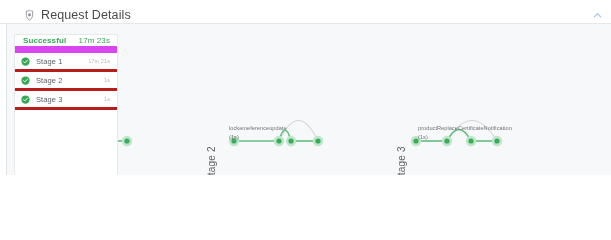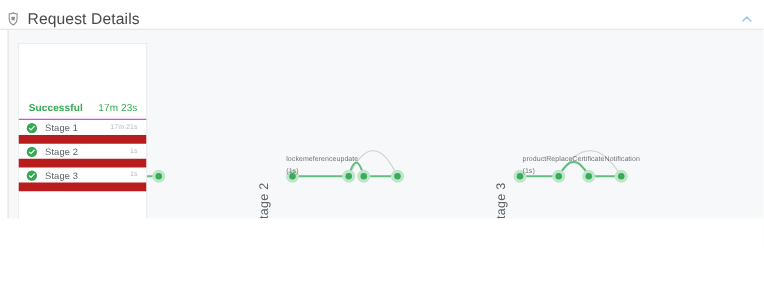--- a/index.html
+++ b/index.html
@@ -22,21 +22,21 @@
 
   
   .header {
     position: absolute;
     left: 0; top: 4px;
     width: 611px;
     height: 23px;
     background: #ffffff;
     display: flex;
     align-items: center;
-    padding-left: 4px;
+    padding-left: 23px;
   }
   .header-title-wrap {
     display: flex;
     align-items: center;
     gap: 5px;
   }
   .shield-icon {
     width: 13px; height: 13px;
     display: block;
     flex: none;
@@ -105,41 +105,40 @@
     border: 1px solid #e6e8ea;
     border-bottom: none;
     border-radius: 2px;
   }
   .stages-header {
     height: 18px;
     display: flex;
     align-items: center;
     justify-content: space-between;
     padding: 0 7px 0 8px;
-    border-bottom: 1px solid #d946ef;
-    margin-top: 43px;
+    border-bottom: 7px solid #d946ef;
   }
   .stages-status {
     font-size: 8px;
     color: #35a853;
     font-weight: bold;
     letter-spacing: 0.1px;
   }
   .stages-total {
     font-size: 8px;
     color: #35a853;
     font-weight: normal;
     letter-spacing: 0.1px;
   }
   .stage-row {
     height: 19px;
     display: flex;
     align-items: center;
     padding: 0 7px 0 6px;
-    border-bottom: 7px solid #b91c1c;
+    border-bottom: 3px solid #b91c1c;
   }
   .stage-check {
     width: 9px; height: 9px;
     flex: none;
     display: block;
     margin-right: 6px;
   }
   .stage-label {
     font-size: 7.5px;
     color: #5a5f66;

